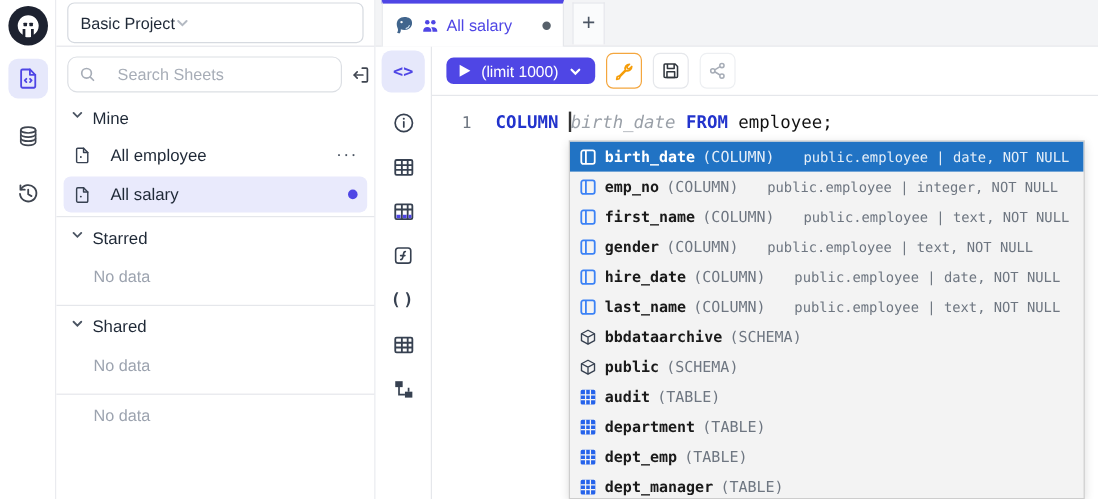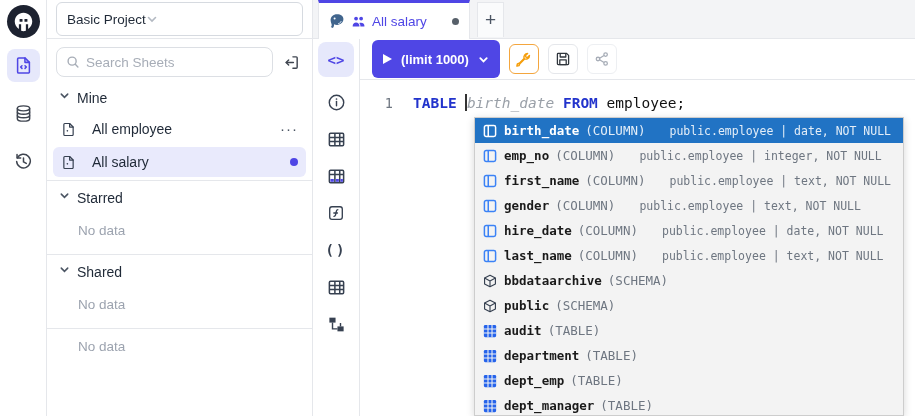--- a/index.html
+++ b/index.html
@@ -17,21 +17,21 @@
   .logo{width:33px;height:33px;border-radius:50%;background:#1d2230;display:flex;align-items:center;justify-content:center;margin-bottom:11px}
   .rail-btn{width:33px;height:33px;border-radius:8px;display:flex;align-items:center;justify-content:center;color:#3f4550;margin-bottom:15px}
   .rail-btn.selected{background:var(--accent-bg);color:var(--accent)}
 
   
   .sidebar{position:absolute;left:47px;top:0;width:266px;height:416px;border-right:1px solid var(--border);background:#fff}
   .sb-header{height:39px;border-bottom:1px solid var(--border);display:flex;align-items:center;padding:0 9px}
   .project-select{flex:1;height:27px;border:1px solid #d6dae0;border-radius:6px;display:flex;align-items:center;
         justify-content:flex-start;padding:16px 10px;font-size:13.5px;color:var(--dark);background:#fff;cursor:pointer}
   .search-row{display:flex;align-items:center;gap:7px;padding:8px 9px 4px 9px}
-  .search-box{flex:1;height:30px;border:1px solid #dcdfe4;border-radius:8px;display:flex;align-items:center;padding:0 9px;gap:6px;background:#fff}
+  .search-box{flex:1;height:30px;border:1px solid #dcdfe4;border-radius:8px;display:flex;align-items:center;padding:0 9px;gap:18px;background:#fff}
   .search-box input{border:none;outline:none;flex:1;font-size:13.5px;color:var(--dark);font-family:"Liberation Sans",sans-serif;background:transparent}
   .search-box input::placeholder{color:#a7adb7}
   .import-btn{width:24px;height:24px;display:flex;align-items:center;justify-content:center;color:#3f4550;cursor:pointer}
 
   .section-header{display:flex;align-items:flex-start;gap:7px;padding:9px 12px 7px 12px;font-size:14px;color:var(--dark);cursor:pointer}
   .tree-item{display:flex;align-items:center;gap:16px;height:30px;margin:1px 6px 3px 6px;padding:0 8px 0 8px;border-radius:6px;font-size:14px;color:var(--dark);cursor:pointer}
   .tree-item.selected{background:#e9eafc}
   .item-dot{margin-left:auto;width:8px;height:8px;border-radius:50%;background:var(--accent)}
   .more{margin-left:auto;color:#4b5563;font-size:15px;letter-spacing:1px;line-height:8px}
   .no-data{color:var(--muted);font-size:13.5px;padding:10px 12px 16px 31px}
@@ -51,22 +51,22 @@
   .strip{position:absolute;left:313px;top:39px;width:47px;height:377px;border-right:1px solid var(--border);
         display:flex;flex-direction:column;align-items:center;background:#fff}
   .code-btn{width:36px;height:35px;margin-top:3px;border-radius:8px;background:var(--accent-bg);color:var(--accent);
         display:flex;align-items:center;justify-content:center;font-family:"DejaVu Sans Mono",monospace;font-size:14px;font-weight:bold;cursor:pointer}
   .strip-ic{width:24px;height:24px;margin-top:13px;display:flex;align-items:center;justify-content:center;color:#374151;cursor:pointer}
   .strip-ic.parens{font-family:"DejaVu Sans Mono",monospace;font-size:14px;font-weight:bold;letter-spacing:2px}
 
   
   .toolbar{position:absolute;left:360px;top:39px;right:0;height:41px;border-bottom:1px solid var(--border);
         display:flex;align-items:center;gap:9px;padding-left:12px;background:#fff}
-  .run-btn{height:38px;border-radius:6px;background:var(--accent);color:#fff;display:flex;align-items:center;
-        gap:9px;padding:0 11px;font-size:13px;font-weight:bold;cursor:pointer;border:none}
+  .run-btn{height:22px;border-radius:6px;background:var(--accent);color:#fff;display:flex;align-items:center;
+        gap:9px;padding:0 11px;font-size:13px;font-weight:normal;cursor:pointer;border:none}
   .play{width:0;height:0;border-left:9px solid #fff;border-top:5.5px solid transparent;border-bottom:5.5px solid transparent}
   .icon-btn{width:30px;height:30px;border:1px solid var(--border);border-radius:6px;background:#fff;
         display:flex;align-items:center;justify-content:center;cursor:pointer}
   .icon-btn.wrench{border-color:#f4a63e;color:var(--wrench)}
   .icon-btn.save{color:#30363d}
   .icon-btn.share{color:#a7adb7;border-color:#edeff2}
 
   
   .editor{position:absolute;left:360px;top:80px;right:0;bottom:0;background:#fff;cursor:text}
   .code-line{position:absolute;top:13px;left:0;right:0;display:flex;align-items:center;
@@ -295,21 +295,21 @@
           <circle cx="5" cy="10" r="2.2"></circle>
           <circle cx="14.5" cy="15.5" r="2.2"></circle>
           <path d="m7 9 5.5-3.4M7 11l5.5 3.4"></path>
         </svg>
     </div>
   </div>
 
   <div class="editor">
     <div class="code-line">
       <span class="gutter">1</span>
-      <span class="code-text"><span class="kw">TABLE </span><span class="cursor"></span><span class="ghost">birth_date</span><span class="kw"> FROM</span><span> employee;</span></span>
+      <span class="code-text"><span class="kw">COLUMN </span><span class="cursor"></span><span class="ghost">birth_date</span><span class="kw"> FROM</span><span> employee;</span></span>
     </div>
   </div>
 
   <div class="suggest">
       <div class="s-row kind-column selected">
       <span class="s-icon icon-column">
         <svg width="14" height="14" viewBox="0 0 16 16" fill="none" stroke="currentColor" stroke-width="1.7">
             <rect x="1.6" y="1.6" width="12.8" height="12.8" rx="2"></rect>
             <path d="M6 1.6v12.8"></path>
           </svg>

